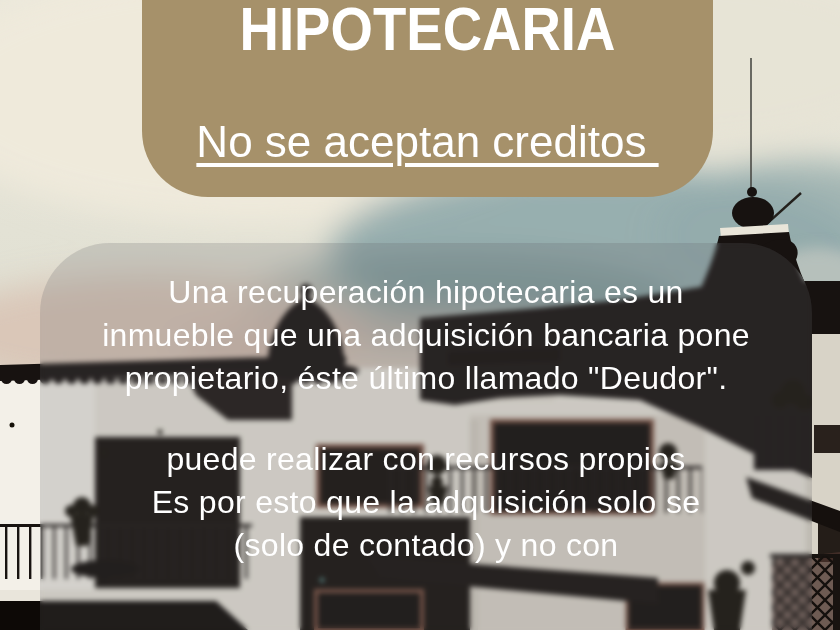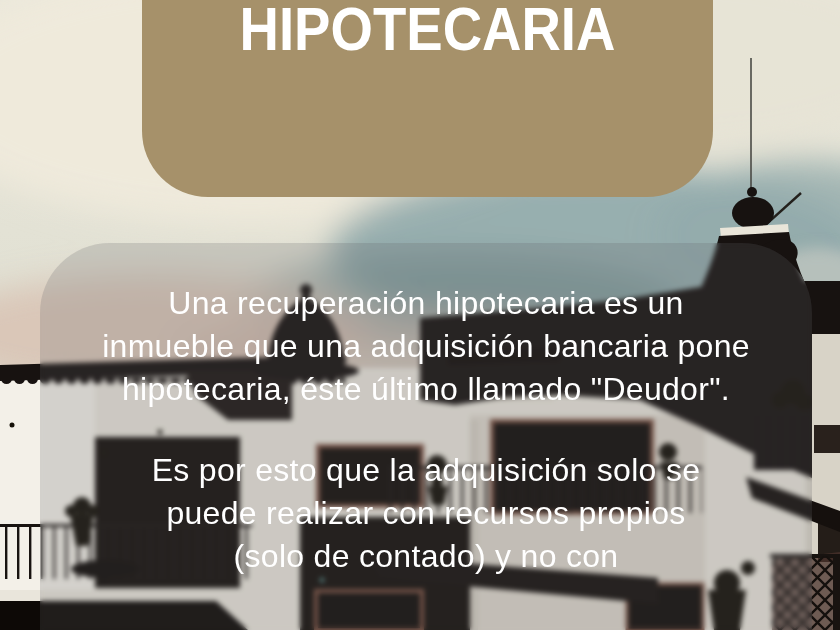--- a/index.html
+++ b/index.html
@@ -23,21 +23,21 @@
     text-decoration:underline;text-decoration-thickness:4px;text-underline-offset:6px;
     white-space:pre;
   }
   
   #panel{
     position:absolute;left:40px;top:243px;width:772px;height:500px;
     border-radius:70px;background:rgba(100,102,106,0.22);
     -webkit-backdrop-filter:blur(2.5px);backdrop-filter:blur(2.5px);
   }
   #panel-text{
-    position:absolute;left:40px;top:243px;width:772px;padding-top:39px;
+    position:absolute;left:40px;top:232px;width:772px;padding-top:39px;
     text-align:center;color:#ffffff;font-size:32px;line-height:43px;font-weight:300;
     letter-spacing:0.3px;
   }
   #panel-text .para2{margin-top:38px;}
   .tline{white-space:nowrap;}
 </style>
 </head>
 <body>
 
 <div id="stage">
@@ -172,28 +172,29 @@
         <circle cx="748" cy="568" r="7"></circle>
       <circle cx="322" cy="580" r="2.5" fill="#4c7a78"></circle>
     </g>
   </svg>
 
   <div id="panel"></div>
 
   <div id="banner">
     <h1>HIPOTECARIA</h1>
     <br>
+    <span class="sub">No se aceptan creditos&nbsp;</span>
   </div>
 
   <div id="panel-text">
     <div class="para1">
       <div class="tline">Una recuperación hipotecaria es un</div>
       <div class="tline">inmueble que una adquisición bancaria pone</div>
-      <div class="tline">hipotecaria, éste último llamado "Deudor".</div>
+      <div class="tline">propietario, éste último llamado "Deudor".</div>
     </div>
     <div class="para2">
+      <div class="tline">puede realizar con recursos propios</div>
       <div class="tline">Es por esto que la adquisición solo se</div>
-      <div class="tline">puede realizar con recursos propios</div>
       <div class="tline">(solo de contado) y no con</div>
     </div>
   </div>
 
 </div>
 
 </body></html>

